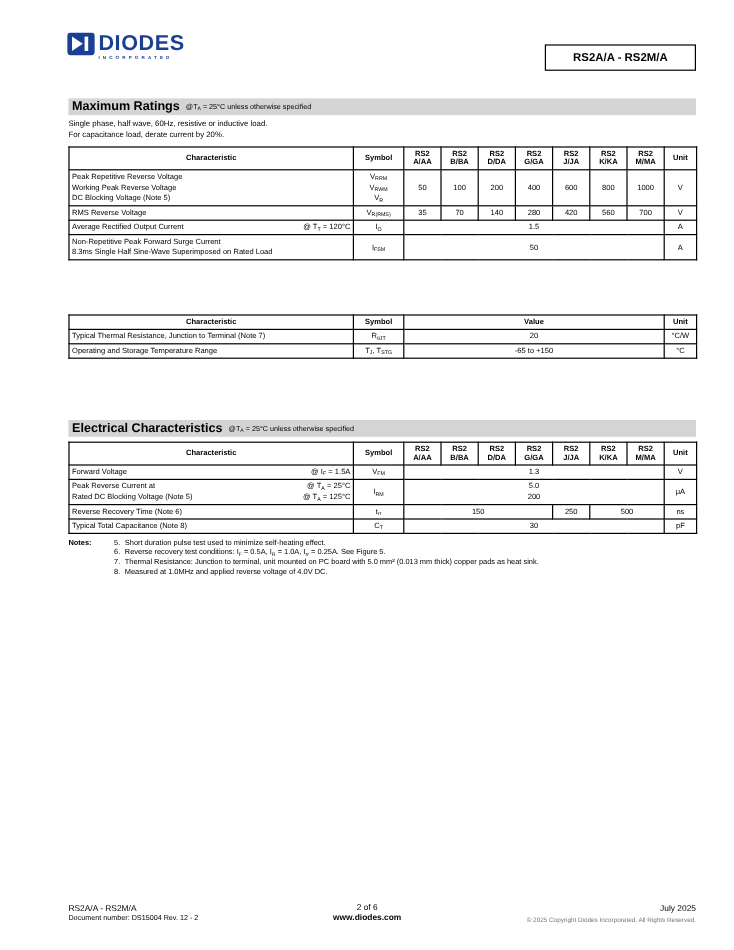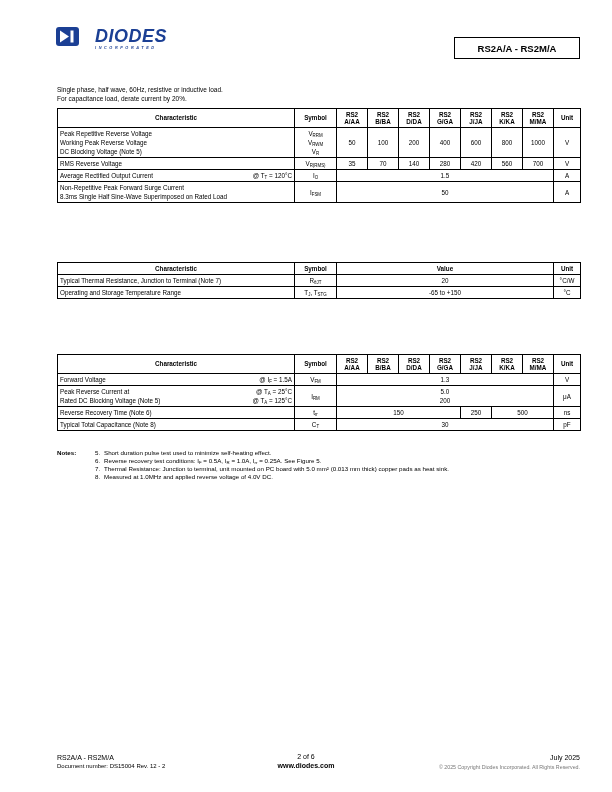--- a/index.html
+++ b/index.html
@@ -7,21 +7,21 @@
   body {
     position: relative;
     background: #ffffff;
     color: #000;
     font-family: "Liberation Sans", sans-serif;
     overflow: hidden;
   }
   sub { font-size: 0.7em; vertical-align: -0.25em; line-height: 0; }
 
   
-  .logo { position: absolute; left: 56px; top: 27px; display: flex; align-items: flex-start; gap: 16px; font-style: italic; }
+  .logo { position: absolute; left: 56px; top: 27px; display: flex; align-items: flex-start; gap: 3px; }
   .logo-mark svg { display: block; }
   .logo-name { color: #1b3f94; font-weight: bold; font-size: 18px; line-height: 18px; letter-spacing: 0.5px; }
   .logo-sub { color: #1b3f94; font-size: 3.8px; letter-spacing: 2.6px; margin-top: 1px; font-weight: bold; }
   .partbox {
     position: absolute; right: 32px; top: 37px; width: 126px; height: 22px;
     border: 1.3px solid #000; display: flex; align-items: center; justify-content: center;
     font-weight: bold; font-size: 9.5px;
   }
 
   .content-col { position: absolute; left: 57px; width: 523px; }
@@ -74,20 +74,24 @@
   </span>
   <span class="logo-text">
     <div class="logo-name">DIODES</div>
     <div class="logo-sub">INCORPORATED</div>
   </span>
 </div>
 
 <div class="partbox">RS2A/A - RS2M/A</div>
 
 <div class="content-col" style="top:82px">
+  <div class="secbar">
+    <span class="t">Maximum Ratings</span>
+    <span class="c">@T<sub>A</sub> = 25°C unless otherwise specified</span>
+  </div>
   <div class="intro" style="margin-top:3px">
     <div>Single phase, half wave, 60Hz, resistive or inductive load.</div>
     <div>For capacitance load, derate current by 20%.</div>
   </div>
 
   <table class="dt" style="margin-top:5px">
     <colgroup>
       <col class="c-char">
         <col class="c-sym">
       <col class="c-v">
@@ -214,20 +218,24 @@
       <td class="tl">Operating and Storage Temperature Range</td>
       <td class="tc">T<sub>J</sub>, T<sub>STG</sub></td>
       <td class="tc">-65 to +150</td>
       <td class="tc">°C</td>
     </tr>
   </tbody>
     </table>
 </div>
 
 <div class="content-col" style="top:350px">
+  <div class="secbar">
+    <span class="t">Electrical Characteristics</span>
+    <span class="c">@T<sub>A</sub> = 25°C unless otherwise specified</span>
+  </div>
   <table class="dt" style="margin-top:4px">
     <colgroup>
       <col class="c-char">
         <col class="c-sym">
       <col class="c-v">
         <col class="c-v">
         <col class="c-v">
         <col class="c-v">
         <col class="c-v">
         <col class="c-v">

